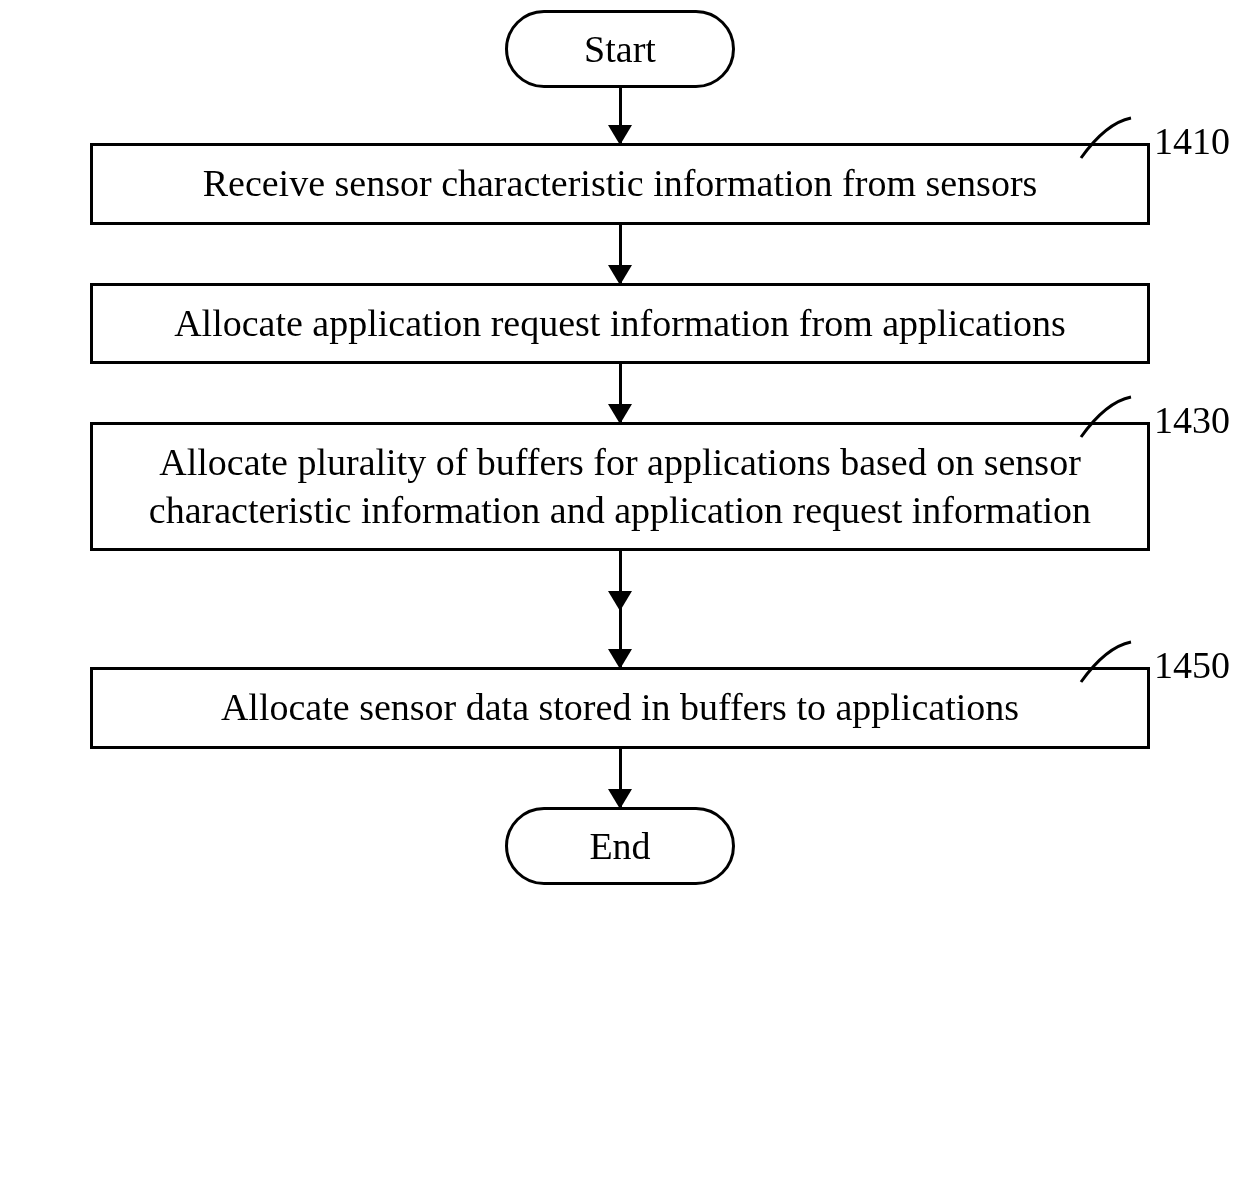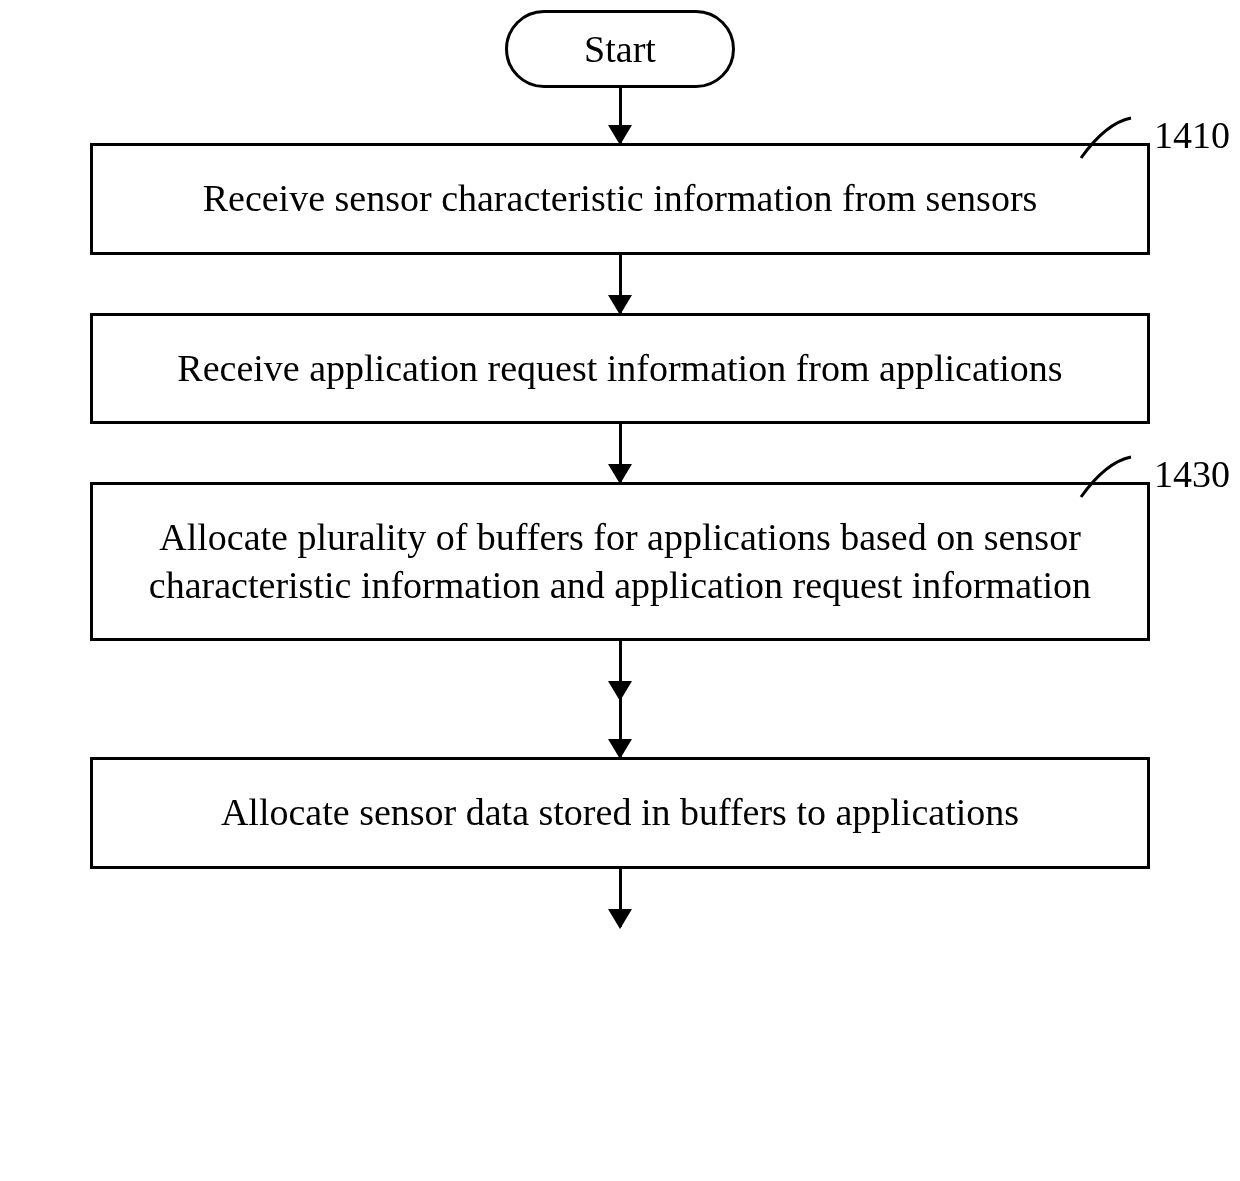--- a/index.html
+++ b/index.html
@@ -27,21 +27,21 @@
       text-align: center;
       background: #fff;
       display: flex;
       align-items: center;
       justify-content: center;
       min-width: 230px;
       height: 78px;
     }
     .process {
       border: 3px solid #000;
-      padding: 29px 20px;
+      padding: 14px 20px;
       font-size: 38px;
       text-align: center;
       background: #fff;
       width: 1060px;
       line-height: 1.25;
       display: flex;
       align-items: center;
       justify-content: center;
     }
     .arrow-container {
@@ -71,21 +71,21 @@
     .arrow.h65 { height: 58px; }
     .step-wrapper {
       position: relative;
       width: 1060px;
     }
     .curve-label {
       position: absolute;
       top: -30px;
       right: -80px;
       display: flex;
-      align-items: flex-start;
+      align-items: flex-end;
       gap: 10px;
     }
     .curve-label svg {
       margin-right: 8px;
     }
     .label-text {
       font-size: 38px;
     }
   </style>
 </head>
@@ -112,21 +112,21 @@
       <span>Receive sensor characteristic information from sensors</span>
     </div>
   </div>
 
   <div class="arrow-container">
     <div class="arrow h65"></div>
   </div>
 
   <div class="step-wrapper">
     <div class="process">
-      <span>Receive application request information from applications</span>
+      <span>Allocate application request information from applications</span>
     </div>
   </div>
 
   <div class="arrow-container">
     <div class="arrow h65"></div>
   </div>
 
   <div class="step-wrapper">
     <div class="curve-label">
       <svg width="60" height="50">
@@ -142,23 +142,32 @@
   <div class="arrow-container">
     <div class="arrow h65"></div>
   </div>
 
 
   <div class="arrow-container">
     <div class="arrow h65"></div>
   </div>
 
   <div class="step-wrapper">
+    <div class="curve-label">
+      <svg width="60" height="50">
+        <path d="M 5 45 Q 30 10 55 5" stroke="#000" stroke-width="3" fill="none"></path>
+      </svg>
+      <span class="label-text">1450</span>
+    </div>
     <div class="process">
       <span>Allocate sensor data stored in buffers to applications</span>
     </div>
   </div>
 
   <div class="arrow-container">
     <div class="arrow h65"></div>
   </div>
 
+  <div class="terminal">
+    <span>End</span>
+  </div>
 
 </div>
 
 </body></html>

